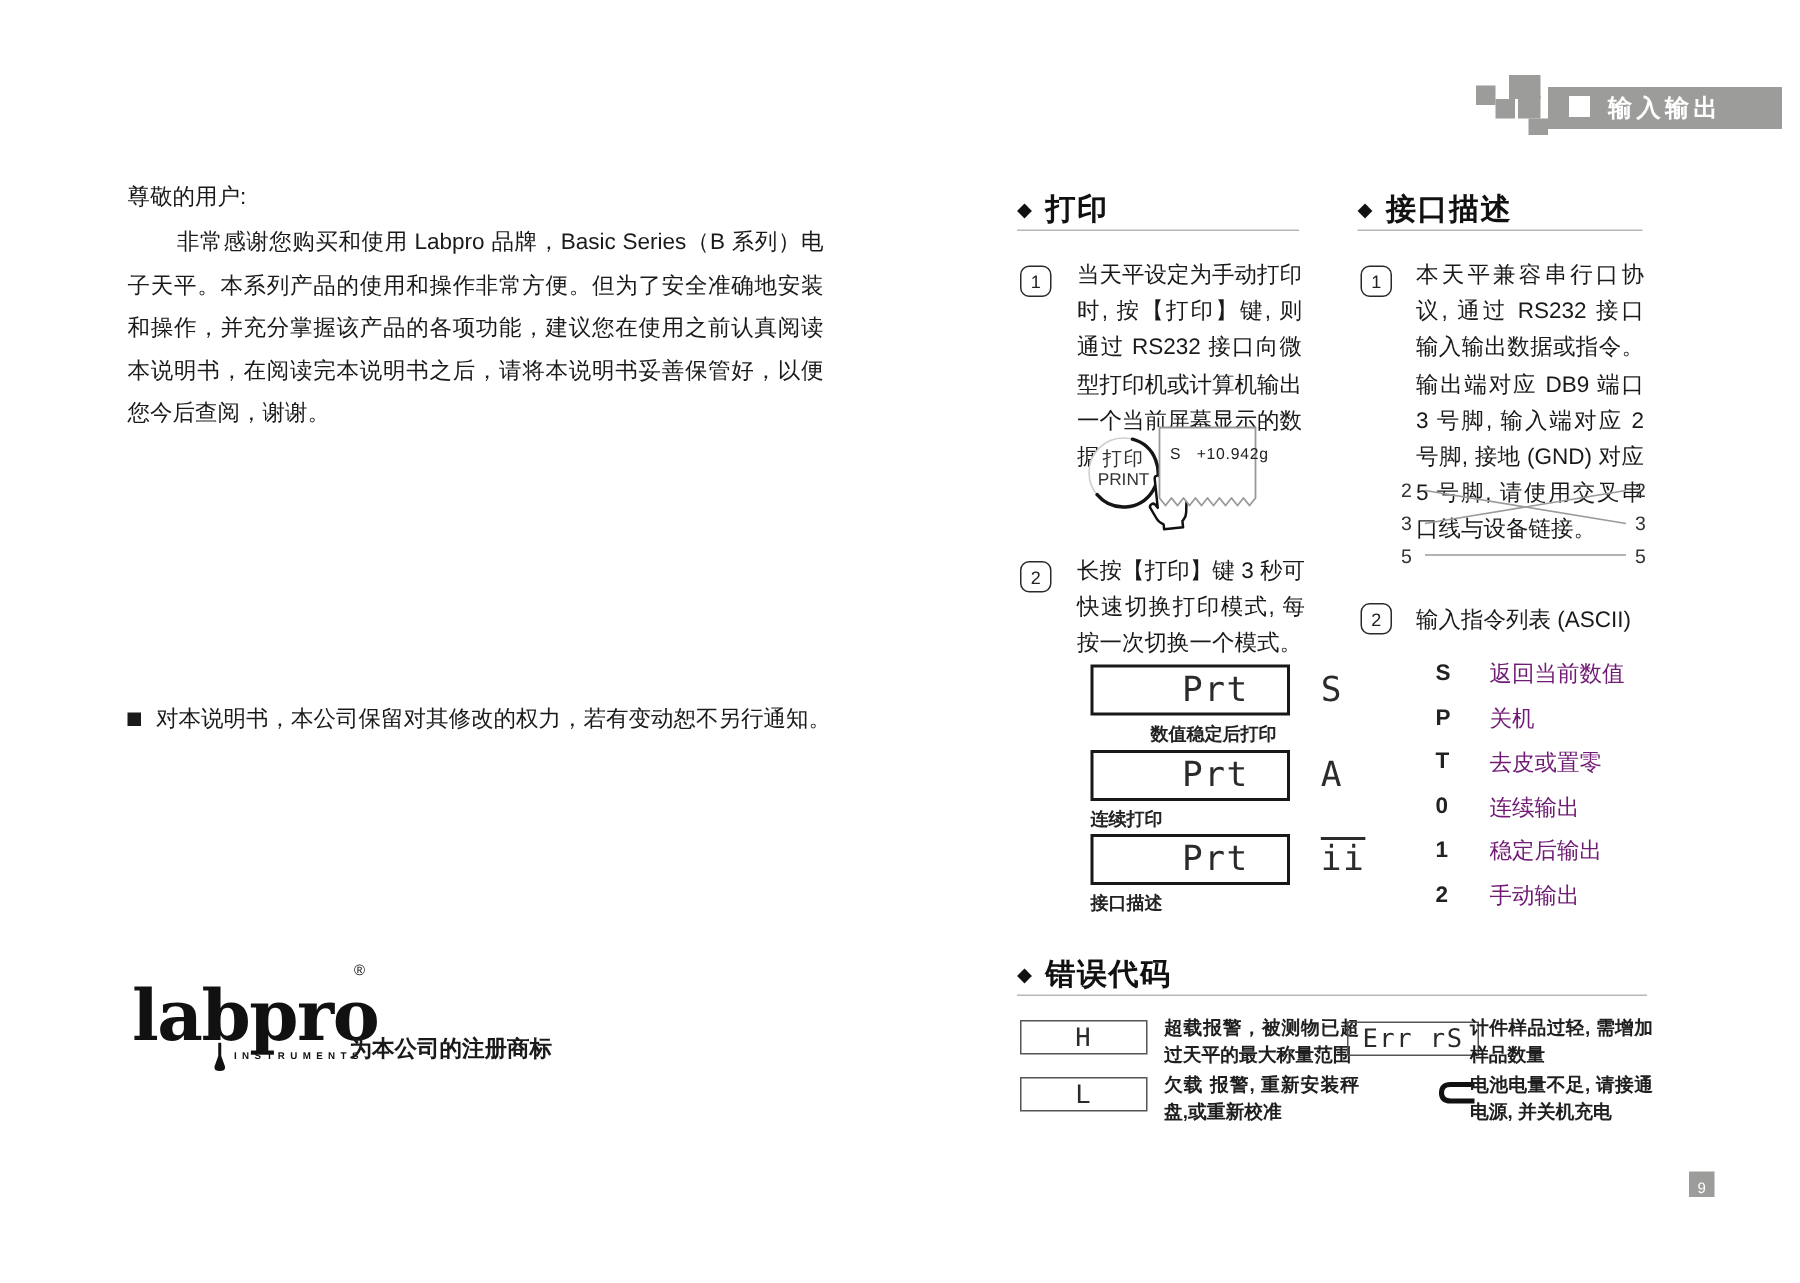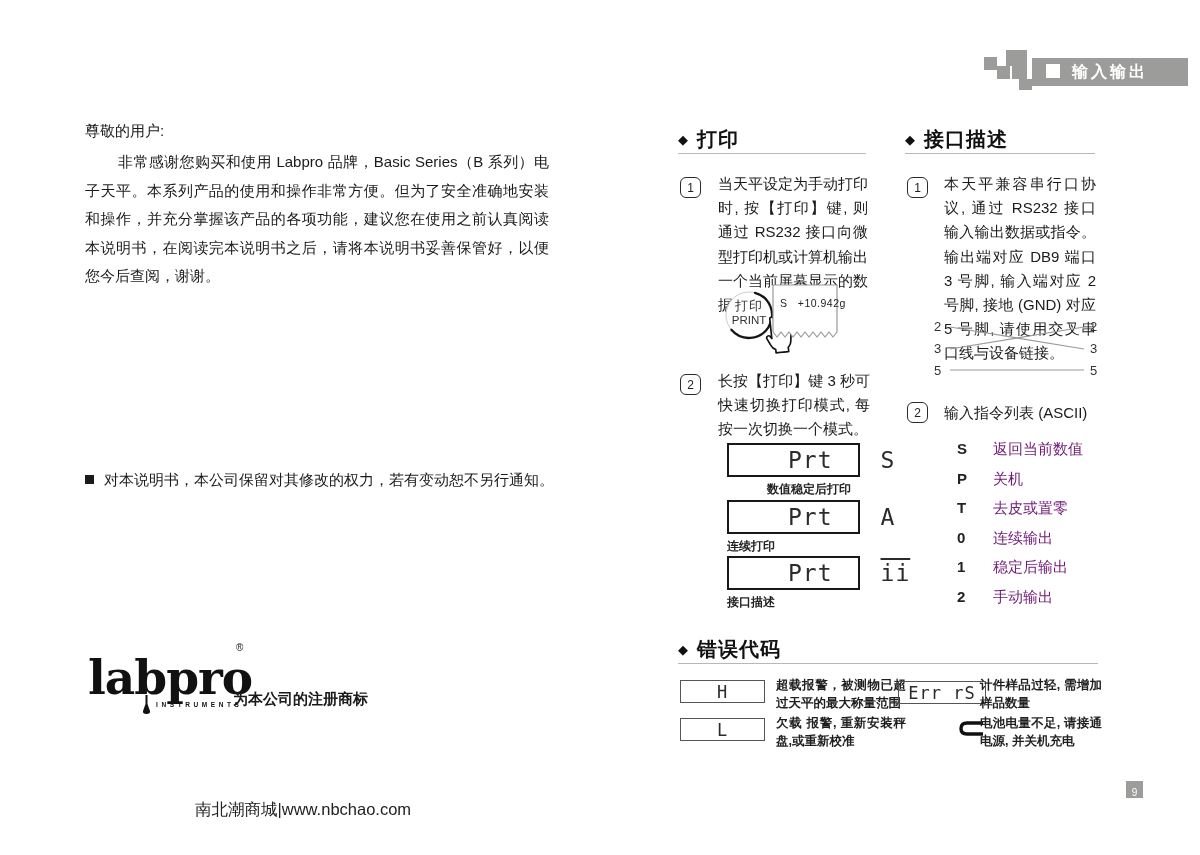--- a/index.html
+++ b/index.html
@@ -161,21 +161,20 @@
   <div class="abs logo-block">
     <span class="logo-text">labpro</span>
     <span class="logo-reg">®</span>
     <svg class="logo-flask" width="9" height="20" viewBox="0 0 9 20">
       <path d="M3.5 0 L5.5 0 L5.5 9 L8 16 Q8.5 19 4.5 19 Q0.5 19 1 16 L3.5 9 Z" fill="#111"></path>
     </svg>
     <span class="logo-sub">INSTRUMENTS</span>
   </div>
   <div class="abs trademark-note">为本公司的注册商标</div>
 
-  <div class="abs footer-text">南北潮商城|www.nbchao.com</div>
 
   <div class="abs sec-head" style="left:678px;top:126px;">
     <span class="sec-diamond">◆</span>
     <span class="sec-title">打印</span>
   </div>
   <hr class="abs sec-rule" style="left:678px;top:153px;width:188px;">
 
   <div class="abs badge" style="left:680px;top:177px;">
     <span>1</span>
   </div>

